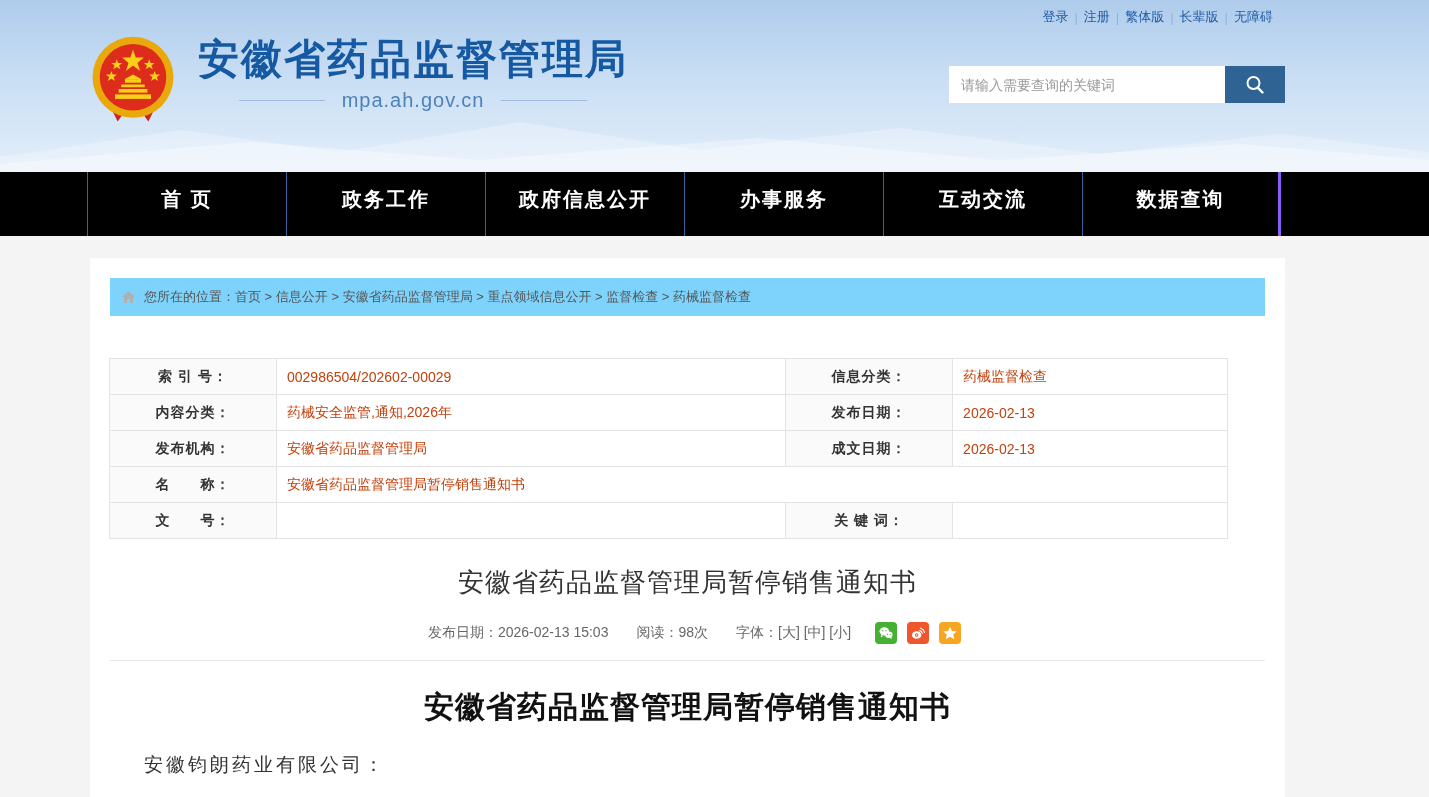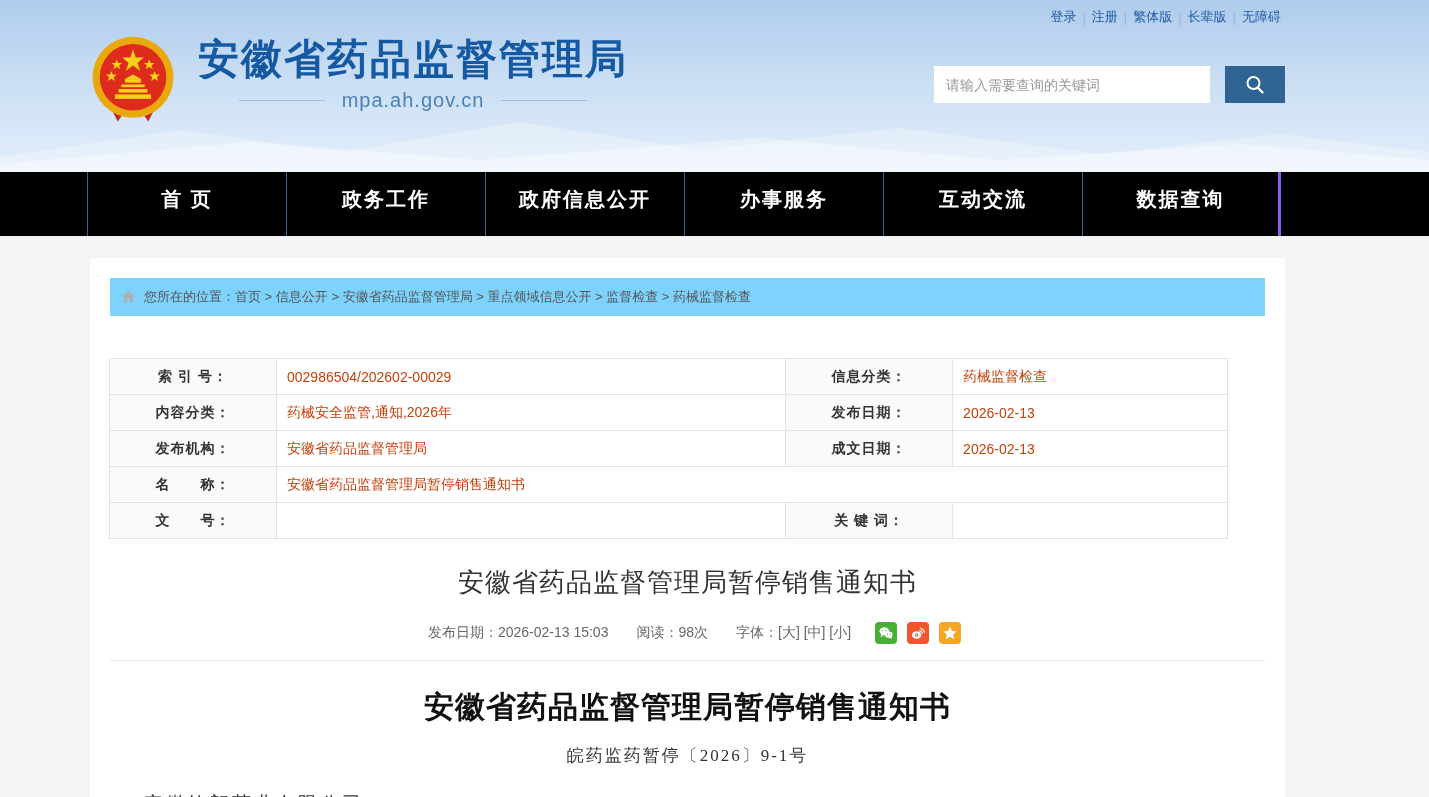--- a/index.html
+++ b/index.html
@@ -6,36 +6,36 @@
   html,body { width:1429px; height:797px; overflow:hidden; }
   body { background:#f4f4f4; font-family:"Liberation Sans","DejaVu Sans",sans-serif; }
 
   
   .site-header{
     position:relative; height:172px;
     background:linear-gradient(180deg,#afccec 0%,#c9def4 45%,#e3eefa 100%);
   }
   .mountains{ position:absolute; left:0; bottom:0; width:100%; height:70px; }
   .top-links{
-    position:absolute; top:8px; right:142px;
+    position:absolute; top:8px; right:150px;
     font-size:13px; color:#1f5ba5; display:flex; align-items:center;
   }
   .top-links a{ color:#1f5ba5; text-decoration:none; padding:0 6px; cursor:pointer; }
   .top-links .sep{ color:#8fb3dd; }
   .logo-wrap{ position:absolute; left:88px; top:34px; display:flex; align-items:flex-start; }
   .emblem{ width:90px; height:92px; }
   .title-block{ margin-left:20px; }
   .site-title{
     font-size:41px; font-weight:bold; color:#1559a2; letter-spacing:2px; line-height:1.15; margin-top:2px;
   }
   .site-domain{ display:flex; align-items:center; justify-content:center; margin-top:6px; }
   .site-domain .line{ height:1px; width:86px; background:#9dbcdf; }
   .site-domain .domain-text{ font-size:20px; color:#4d82b8; margin:0 17px; letter-spacing:1px; }
 
-  .search-box{ position:absolute; top:66px; right:144px; display:flex;gap:15px; }
+  .search-box{ position:absolute; top:66px; right:144px; display:flex; }
   .search-input{
     width:276px; height:37px; border:none; outline:none; background:#fff;
     padding:0 12px; font-size:14px; color:#333; font-family:inherit;
   }
   .search-input::placeholder{ color:#999; }
   .search-btn{
     width:60px; height:37px; background:#2e6394; border:none; cursor:pointer;
     display:flex; align-items:center; justify-content:center;
   }
 
@@ -247,17 +247,16 @@
           <polygon points="12,2.5 15,9 22,9.6 16.8,14.2 18.4,21.2 12,17.5 5.6,21.2 7.2,14.2 2,9.6 9,9" fill="#fff"></polygon>
         </svg>
       </span>
     </span>
   </div>
 
   <hr class="content-divider">
 
   <div class="doc">
     <div class="doc-heading">安徽省药品监督管理局暂停销售通知书</div>
-    <div class="doc-number">皖药监药暂停〔2026〕9-1号</div>
     <p class="doc-paragraph">安徽钧朗药业有限公司：</p>
   </div>
 
 </div>
 
 </body></html>

